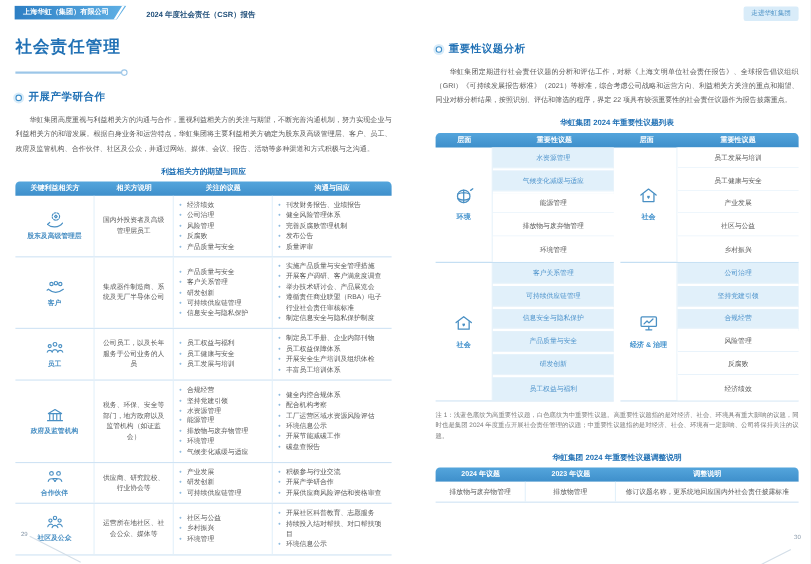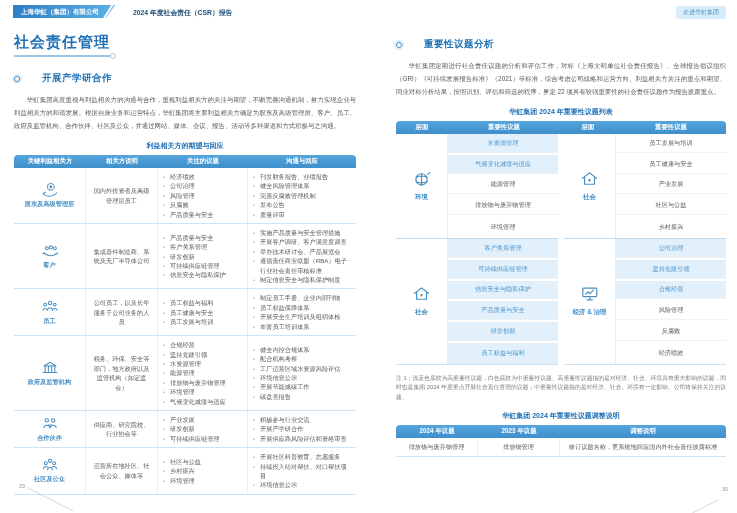--- a/index.html
+++ b/index.html
@@ -17,25 +17,25 @@
   .report-title { position:absolute; left:133px; top:3px; font-size:6.8px; font-weight:bold; color:#1F4E79; }
   .chapter-tag { position:absolute; right:11px; top:1px; background:#D9ECF9; color:#4A90C4;
     font-size:6px; padding:2px 7px; border-radius:2px; }
 
   
   .page { position:absolute; top:30px; }
   .page-left  { left:14px;  width:342px; }
   .page-right { left:396px; width:330px; }
 
   .page-title { display:inline-block; font-size:15px; font-weight:bold; color:#2171B5;
-    letter-spacing:1px; border-bottom:2px solid #9CC6E8; padding-bottom:3px; position:relative; margin-top:3px; }
+    letter-spacing:1px; border-bottom:2px solid #9CC6E8; padding-bottom:13px; position:relative; margin-top:3px; }
   .page-title::after { content:''; position:absolute; right:-6px; bottom:-4px; width:4px; height:4px;
     border:1px solid #9CC6E8; border-radius:50%; background:#fff; }
 
-  .sec-head { display:flex; align-items:center; gap:22px; margin-top:15px; }
+  .sec-head { display:flex; align-items:center; gap:6px; margin-top:15px; }
   .sec-head.first { margin-top:8px; }
   .sec-dot { width:6px; height:6px; border:1.5px solid #3E8FCB; border-radius:50%;
     box-shadow:0 0 0 2px #D9ECF9; flex:0 0 auto; }
   .sec-title { font-size:9.5px; font-weight:bold; color:#2171B5; letter-spacing:0.5px; }
 
   .intro { font-size:6.4px; color:#595959; line-height:13px; text-align:justify;
     text-indent:2em; margin-top:8px; }
 
   .tbl-title { text-align:center; font-size:7px; font-weight:bold; color:#2171B5; margin:9px 0 4px; }
 

